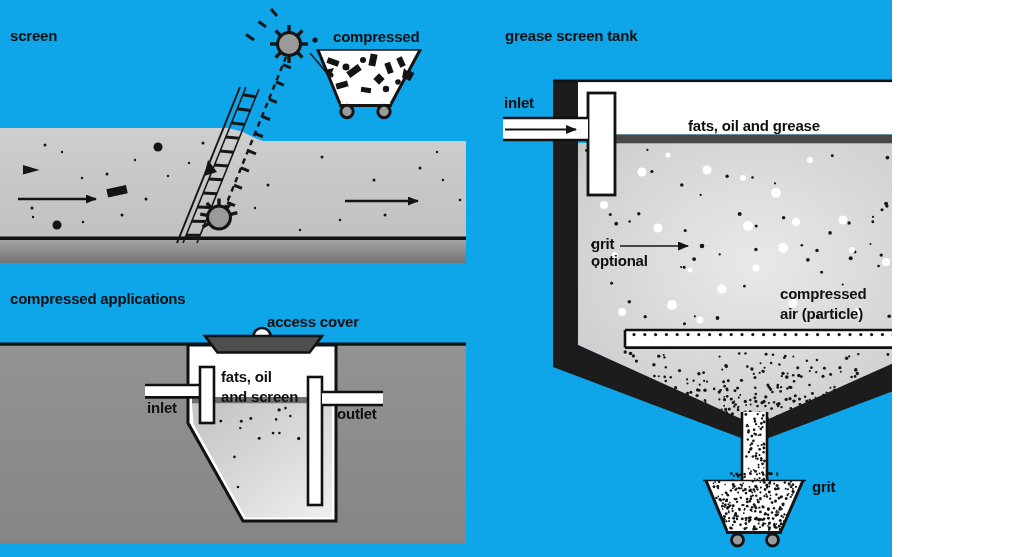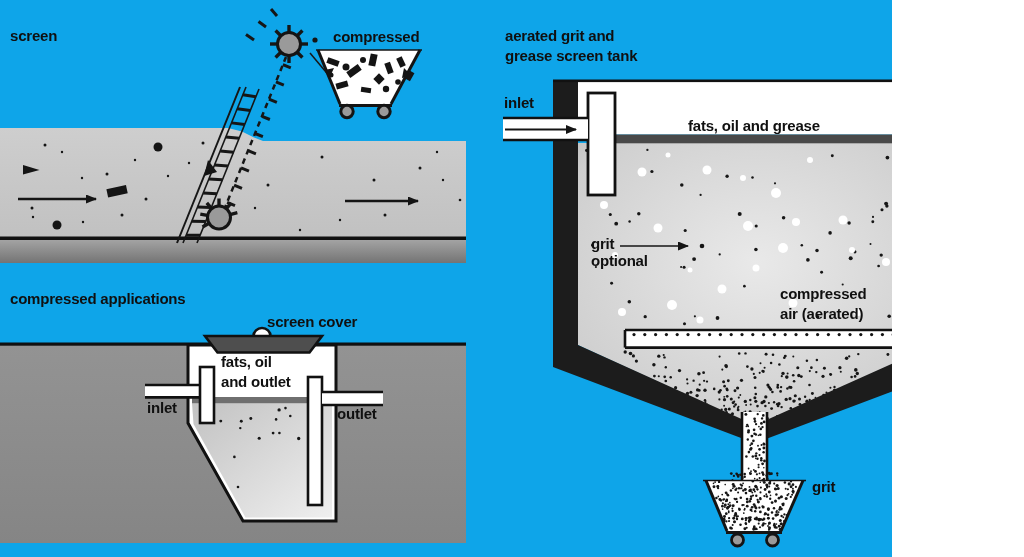--- a/index.html
+++ b/index.html
@@ -1017,39 +1017,38 @@
   </g>
 </svg>
 
 <div>
   <div class="label" style="left:10px;top:26px">screen</div>
   <div class="label" style="left:333px;top:27px">compressed</div>
 
   <div class="label" style="left:10px;top:289px">
     <div>compressed applications</div>
   </div>
-  <div class="label" style="left:267px;top:312px">screen cover</div>
-  <div class="label" style="left:221px;top:352px">
+  <div class="label" style="left:267px;top:312px">access cover</div>
+  <div class="label" style="left:221px;top:367px">
     <div>fats, oil</div>
-    <div>and outlet</div>
+    <div>and screen</div>
   </div>
   <div class="label" style="left:147px;top:398px">inlet</div>
   <div class="label" style="left:337px;top:404px">outlet</div>
 
   <div class="label" style="left:505px;top:26px">
-    <div>aerated grit and</div>
     <div>grease screen tank</div>
   </div>
   <div class="label" style="left:504px;top:93px">inlet</div>
   <div class="label" style="left:962px;top:95px">outlet</div>
   <div class="label" style="left:688px;top:116px">fats, oil and grease</div>
   <div class="label tight" style="left:591px;top:236px">
     <div>grit</div>
     <div>optional</div>
   </div>
   <div class="label ralign" style="left:780px;top:284px;width:147px">
     <div>compressed</div>
-    <div>air (aerated)</div>
+    <div>air (particle)</div>
   </div>
   <div class="label" style="left:812px;top:477px">grit</div>
 </div>
 
 </div>
 
 </body></html>

